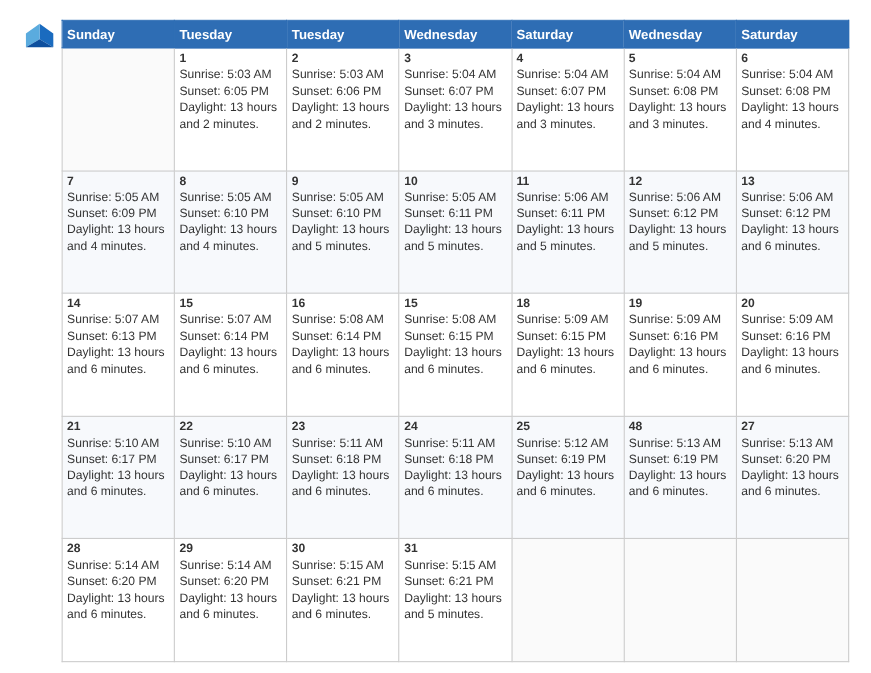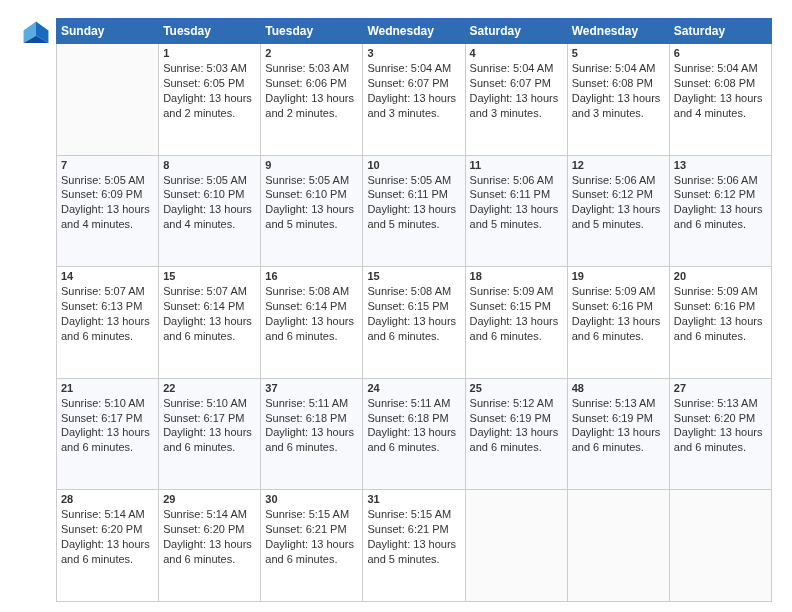--- a/index.html
+++ b/index.html
@@ -221,21 +221,21 @@
         <tr class="alt-row">
           <td>
             <div class="day-num">21</div>
             <div class="day-info">Sunrise: 5:10 AM<br>Sunset: 6:17 PM<br>Daylight: 13 hours<br>and 6 minutes.</div>
           </td>
           <td>
             <div class="day-num">22</div>
             <div class="day-info">Sunrise: 5:10 AM<br>Sunset: 6:17 PM<br>Daylight: 13 hours<br>and 6 minutes.</div>
           </td>
           <td>
-            <div class="day-num">37</div>
+            <div class="day-num">23</div>
             <div class="day-info">Sunrise: 5:11 AM<br>Sunset: 6:18 PM<br>Daylight: 13 hours<br>and 6 minutes.</div>
           </td>
           <td>
             <div class="day-num">24</div>
             <div class="day-info">Sunrise: 5:11 AM<br>Sunset: 6:18 PM<br>Daylight: 13 hours<br>and 6 minutes.</div>
           </td>
           <td>
             <div class="day-num">25</div>
             <div class="day-info">Sunrise: 5:12 AM<br>Sunset: 6:19 PM<br>Daylight: 13 hours<br>and 6 minutes.</div>
           </td>

